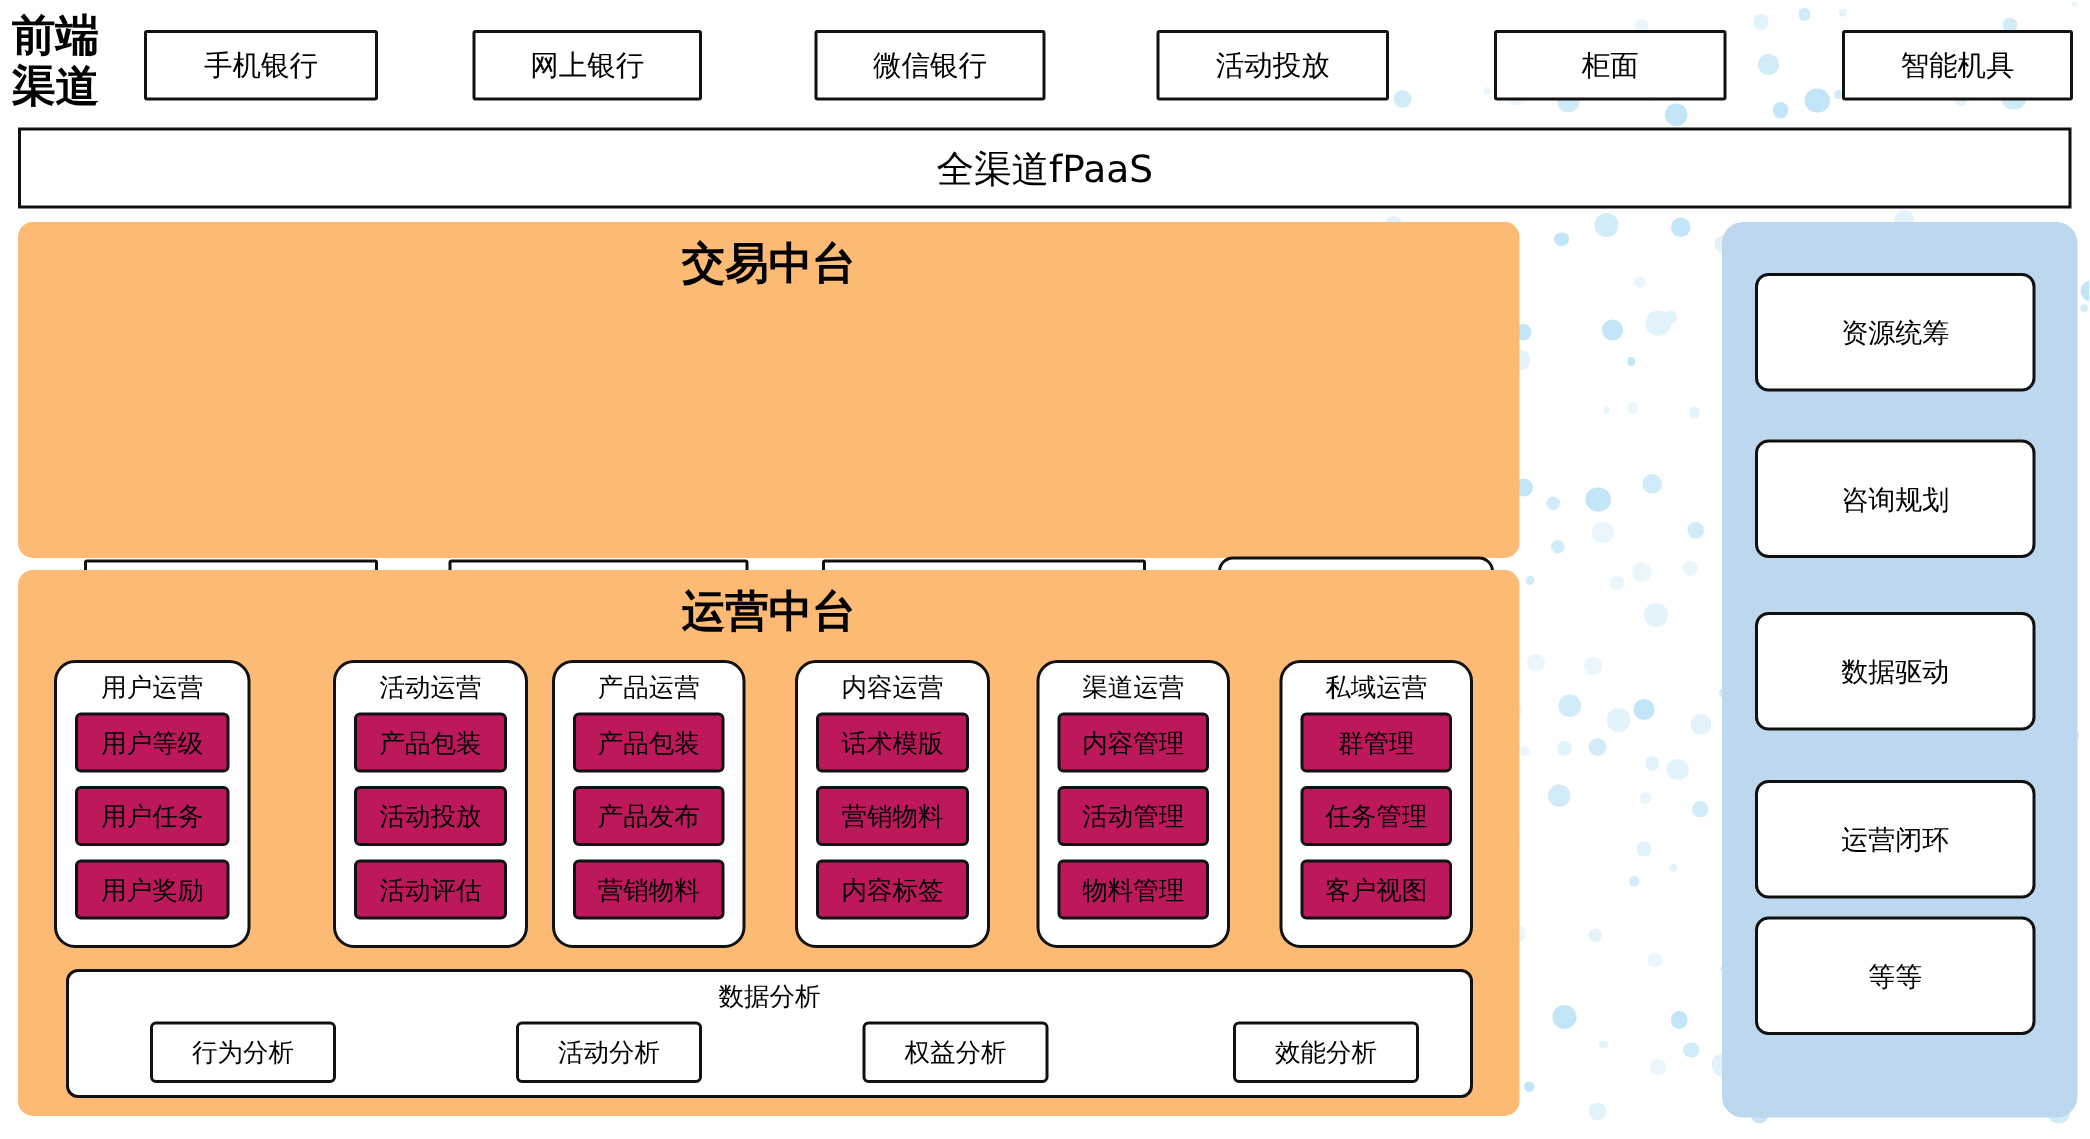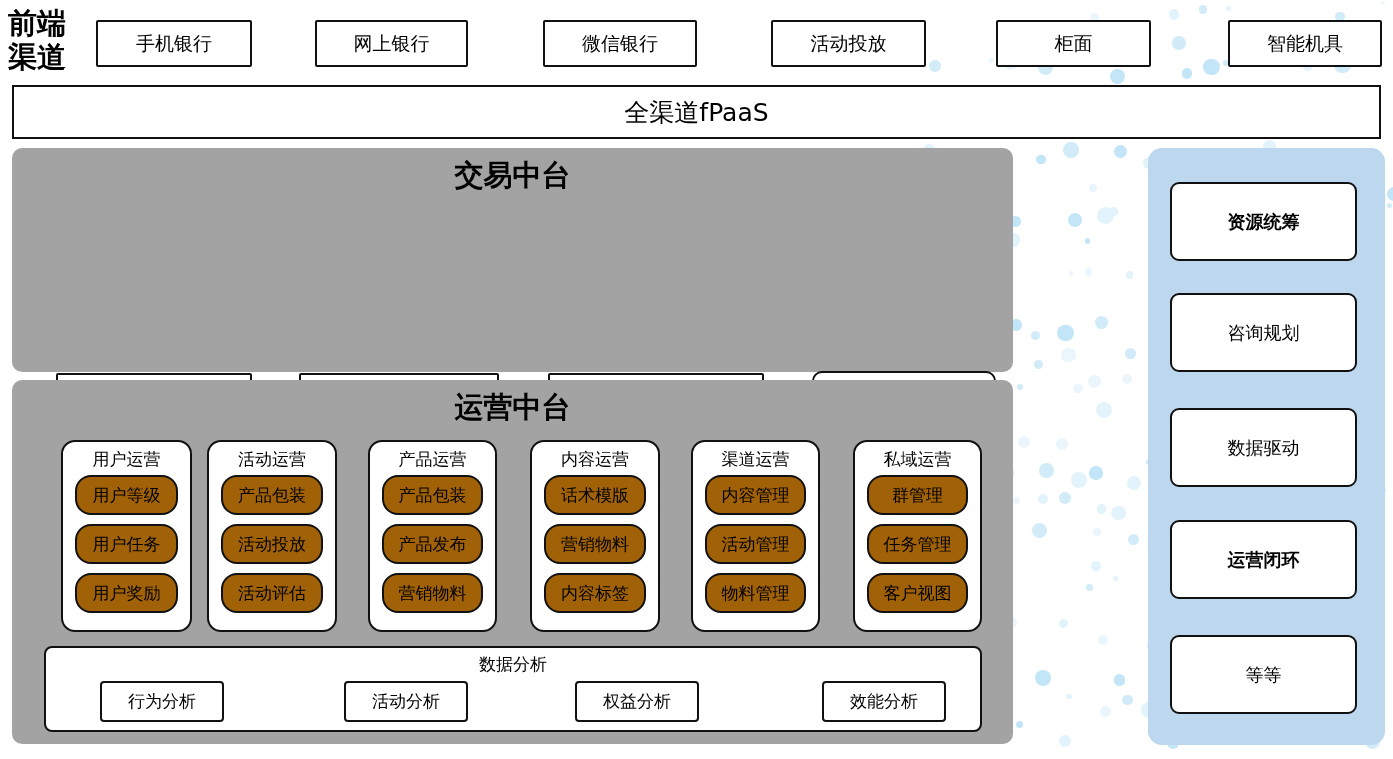--- a/index.html
+++ b/index.html
@@ -45,21 +45,21 @@
 
   
   .fpaas-box {
     left:12px; top:85px; width:1369px; height:54px;
     background:#fff; border:2px solid #111;
     display:flex; align-items:center; justify-content:center;
     font-size:25px;
   }
 
   
-  .blue-section { background:#a3a3a3; border-radius:10px; }
+  .blue-section { background:#fdba74; border-radius:10px; }
   .trade-section { left:12px; top:148px; width:1001px; height:224px; }
   .ops-section   { left:12px; top:380px; width:1001px; height:364px; }
   .section-title {
     position:absolute; left:0; top:8px; width:100%;
     text-align:center;
     font-family:"DejaVu Serif","Liberation Serif",serif;
     font-weight:bold; font-size:29px;
   }
 
   
@@ -75,33 +75,33 @@
   .t5{left:287px;top:299px;width:200px;height:56px}
   .t6{left:536px;top:299px;width:216px;height:56px}
   .t-scene{left:800px;top:223px;width:184px;height:133px;border-radius:10px}
 
   
   .ops-col {
     position:absolute; top:440px; height:192px;
     background:#fff; border:2px solid #111; border-radius:14px;
     z-index:2; display:flex; flex-direction:column; align-items:center;
   }
-  .oc1{left:61px;width:131px}
-  .oc2{left:207px;width:130px}
+  .oc1{left:36px;width:131px}
+  .oc2{left:222px;width:130px}
   .oc3{left:368px;width:129px}
   .oc4{left:530px;width:130px}
   .oc5{left:691px;width:129px}
   .oc6{left:853px;width:129px}
   .ops-col-title {
     font-size:17px; line-height:20px; margin-top:7px; margin-bottom:6px;
     text-align:center;
   }
   .ops-item {
     width:calc(100% - 24px); height:40px; margin-bottom:9px;
-    background:#a16207; border:2px solid #111; border-radius:16px;
+    background:#be185d; border:2px solid #111; border-radius:4px;
     display:flex; align-items:center; justify-content:center;
     font-size:17px;
   }
 
   
   .data-analysis {
     left:44px; top:646px; width:938px; height:86px;
     background:#fff; border:2px solid #111; border-radius:8px;
     z-index:2;
   }
@@ -132,22 +132,22 @@
   .right-panel {
     left:1148px; top:148px; width:237px; height:597px;
     background:#BDD7EE; border-radius:14px;
   }
   .svc-box {
     position:absolute; left:22px; width:187px; height:79px;
     background:#fff; border:2px solid #111; border-radius:9px;
     display:flex; align-items:center; justify-content:center;
     font-size:18px; z-index:2;
   }
-  .svc1{top:34px} .svc2{top:145px} .svc3{top:260px} .svc4{top:372px} .svc5{top:487px}
-  .svc-bold{font-weight:bold}
+  .svc1{top:34px} .svc2{top:145px} .svc3{top:260px} .svc4{top:372px} .svc5{top:463px}
+  .svc-bold{font-weight:normal}
 </style>
 </head>
 <body>
 
 <div class="canvas">
 
   <div id="dots">
       <div class="dot" style="left: 928.754px; top: 59.8588px; height: 12.4px; width: 12.4px; background: rgb(210, 235, 249);"></div>
       <div class="dot" style="left: 930.785px; top: 93.8898px; height: 11.1px; width: 11.1px; background: rgb(226, 243, 251);"></div>
       <div class="dot" style="left: 924.645px; top: 125.366px; height: 9.1px; width: 9.1px; background: rgb(210, 235, 249);"></div>

